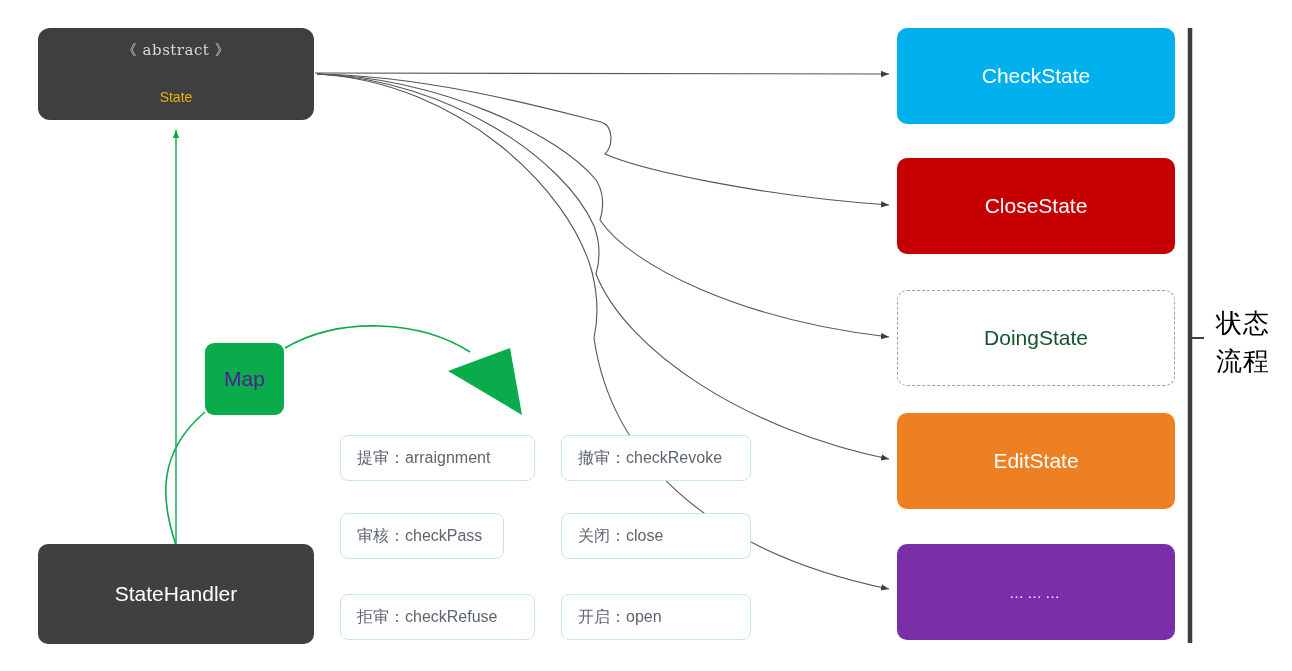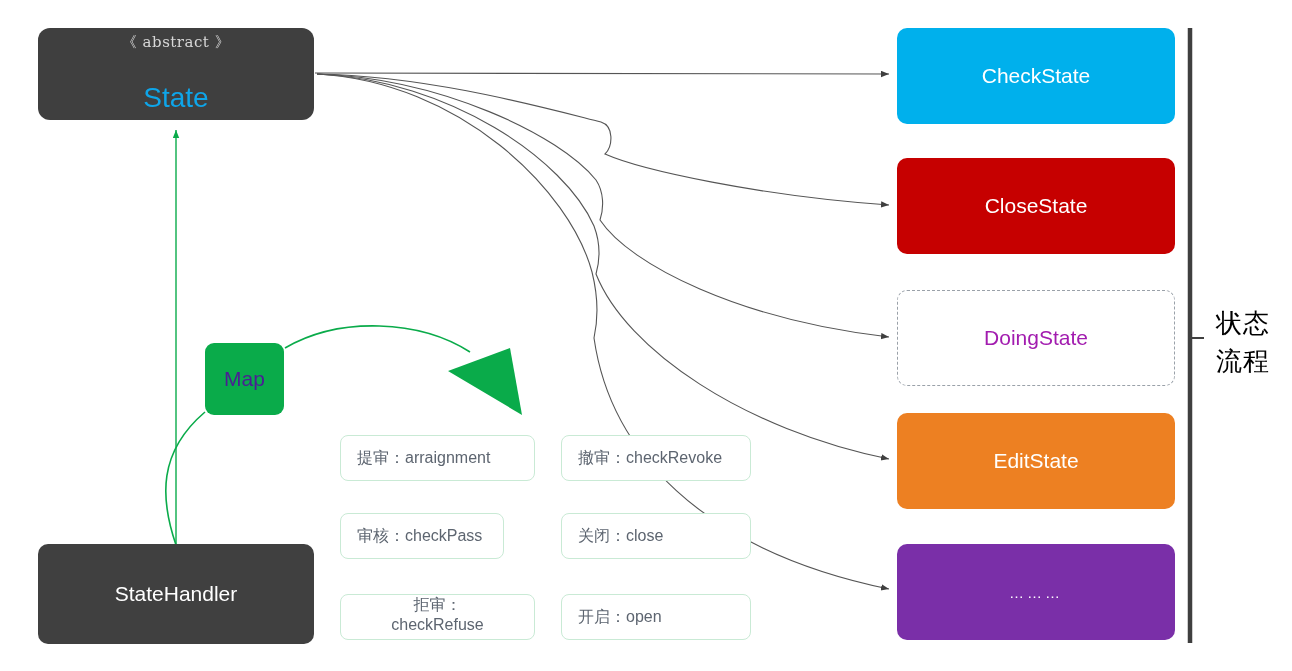--- a/index.html
+++ b/index.html
@@ -48,41 +48,41 @@
     gap: 28px;
   }
   #node-state .stereotype {
     font-family: "DejaVu Serif", "Liberation Serif", serif;
     font-size: 15px;
     color: #d8d8d8;
     letter-spacing: 0.5px;
     line-height: 1.25;
   }
   #node-state .title {
-    font-size: 28px;
-    color: #0ea5e9;
+    font-size: 14px;
+    color: #eab308;
     line-height: 1.25;
     margin-top: 1px;
   }
 
   
   .state-box {
     left: 897px;
     width: 278px;
     height: 96px;
     border-radius: 10px;
     font-size: 21px;
     color: #ffffff;
   }
   #node-checkstate { top: 28px;  background: #00b0ec; }
   #node-closestate { top: 158px; background: #c60000; }
   #node-doingstate {
     top: 290px;
     background: #ffffff;
-    color: #a21caf;
+    color: #14532d;
     border: 1.4px dashed #9aa1a9;
   }
   #node-editstate  { top: 413px; background: #ed8022; }
   #node-otherstate { top: 544px; background: #7a2fa8; }
   #node-otherstate .ellipsis {
     letter-spacing: 3px;
     font-size: 15px;
   }
 
   
@@ -107,36 +107,36 @@
     border-radius: 10px;
   }
 
   
   .chip {
     position: absolute;
     box-sizing: border-box;
     display: flex;
     align-items: center;
     height: 46px;
-    padding: 0 16px;
+    padding: 8px 16px;
     border: 1.2px solid #c9ead5;
     border-radius: 8px;
     background: #ffffff;
     color: #5d6570;
     font-size: 16px;
     white-space: nowrap;
   }
   .chip-col-a { left: 340px; }
   .chip-col-b { left: 561px; }
   .chip-row-1 { top: 435px; }
   .chip-row-2 { top: 513px; }
   .chip-row-3 { top: 594px; }
   #chip-arraignment { width: 195px; }
   #chip-checkpass   { width: 164px; }
-  #chip-checkrefuse { width: 195px; flex-direction: column; }
+  #chip-checkrefuse { width: 195px; }
   #chip-checkrevoke { width: 190px; }
   #chip-close       { width: 190px; }
   #chip-open        { width: 190px; }
 
   
   #bracket-label {
     position: absolute;
     left: 1216px;
     top: 305px;
     width: 62px;

